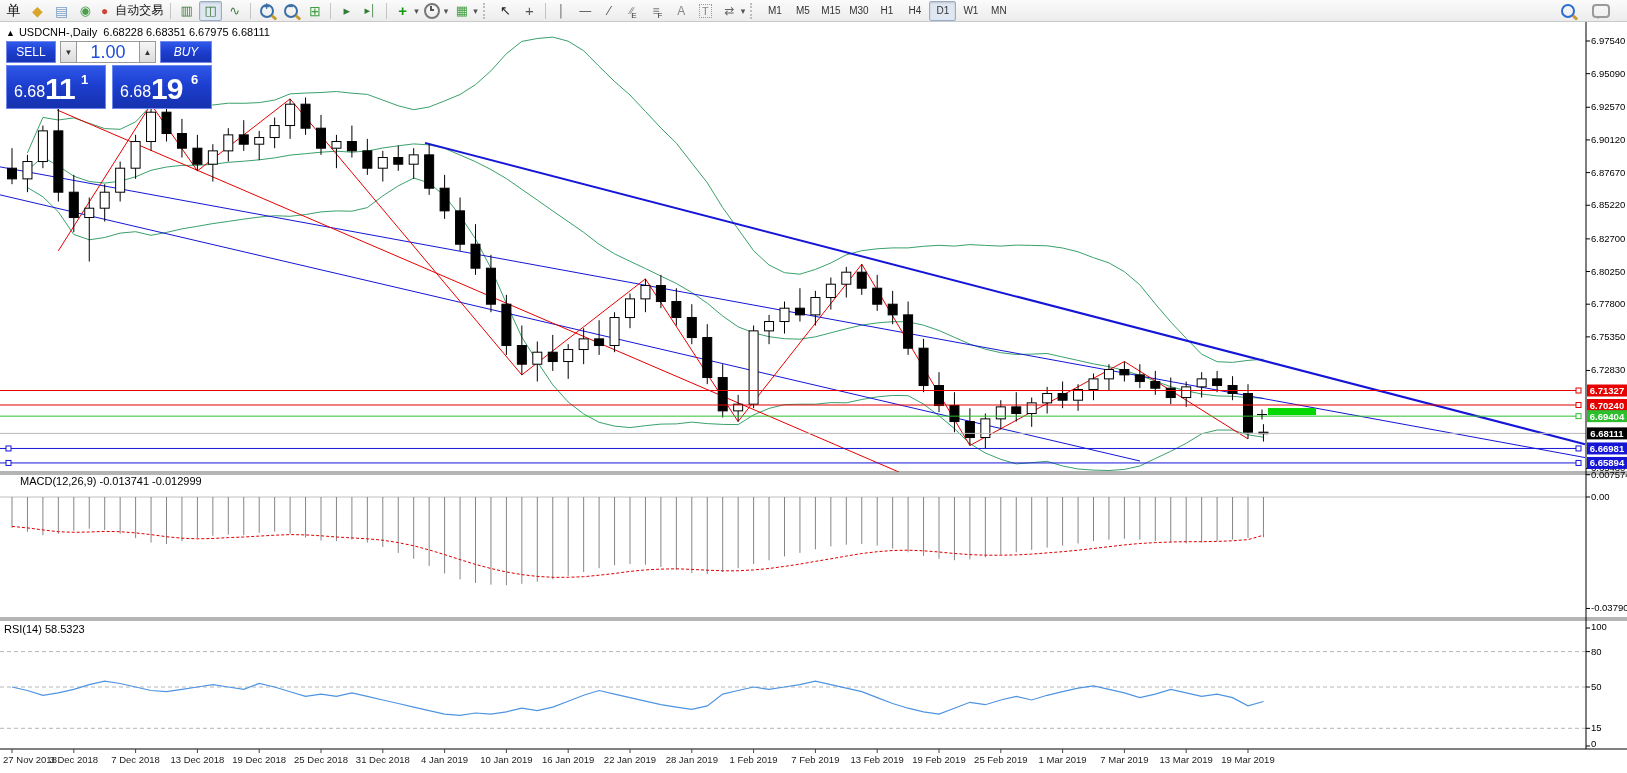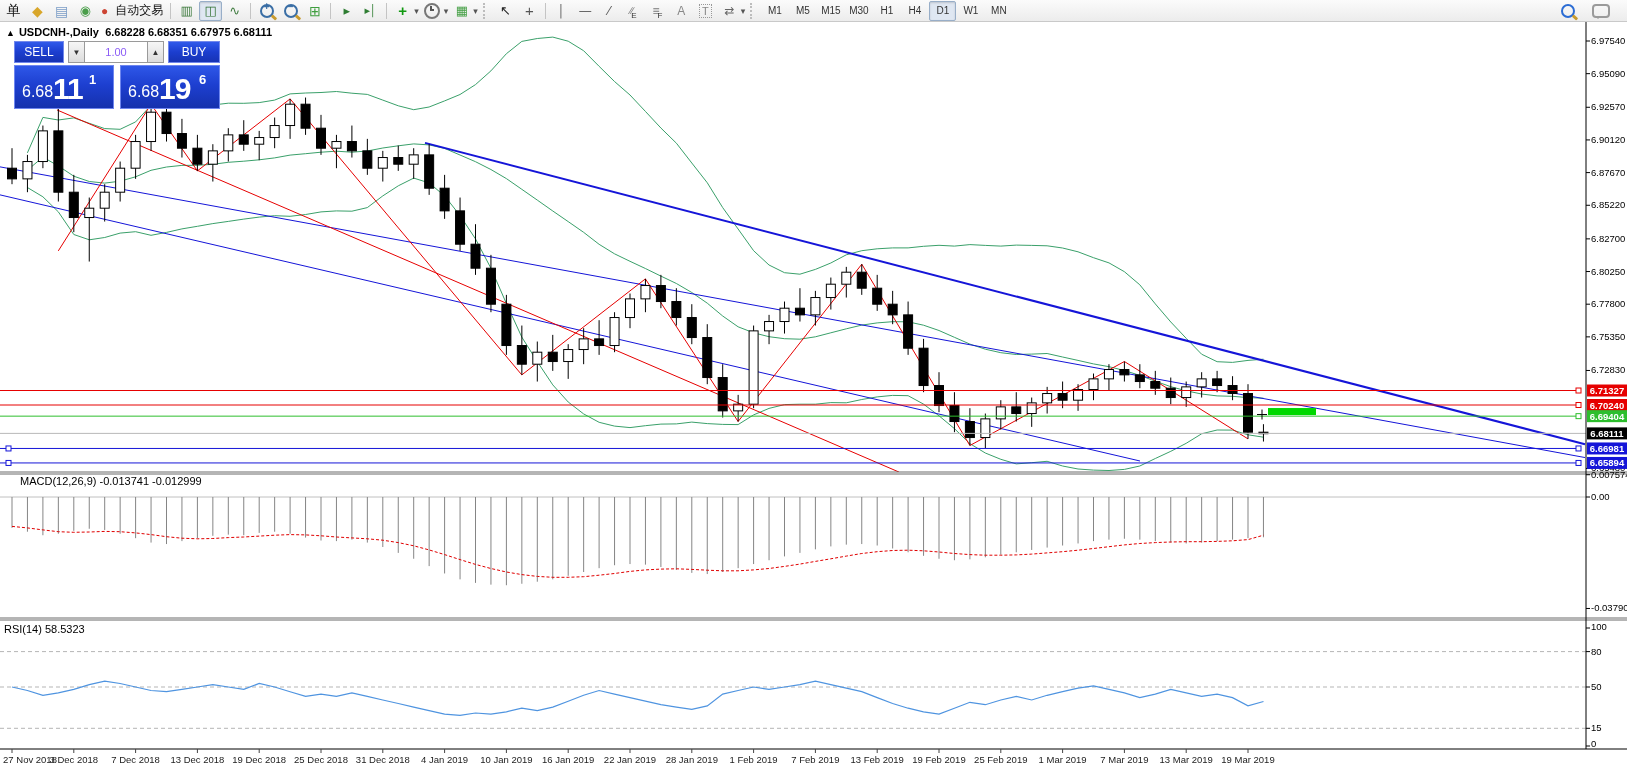--- a/index.html
+++ b/index.html
@@ -24,30 +24,30 @@
   .mag .pm{position:absolute;left:0;top:-4px;width:10px;text-align:center;font-size:10px;line-height:10px;
     color:#3a6ea5;font-weight:bold;}
   .mag.search{border-color:#2b6cd4;}
   .clockicon{width:12px;height:12px;border:2px solid #777;border-radius:50%;position:relative;display:inline-block;}
   .clockicon:before{content:"";position:absolute;left:4px;top:1px;width:2px;height:4px;background:#555;}
   .clockicon:after{content:"";position:absolute;left:4px;top:4px;width:4px;height:2px;background:#555;}
   .chaticon{width:14px;height:10px;border:2px solid #9a9a9a;border-radius:4px;position:relative;display:inline-block;}
   .chaticon:after{content:"";position:absolute;left:1px;bottom:-6px;border:3px solid transparent;border-top-color:#9a9a9a;}
   #tb-right{margin-left:auto;margin-right:14px;display:flex;gap:10px;align-items:center;}
   
-  #chart-title{position:absolute;left:6px;top:26px;font-size:11px;font-weight:700;color:#000;z-index:6;}
+  #chart-title{position:absolute;left:6px;top:26px;font-size:11px;font-weight:400;color:#000;z-index:6;}
   #chart-title .tri{font-size:9px;margin-right:4px;}
-  #trade-panel{position:absolute;left:14px;top:41px;width:206px;height:60px;z-index:7;font-family:"Liberation Sans",sans-serif;}
+  #trade-panel{position:absolute;left:6px;top:41px;width:206px;height:60px;z-index:7;font-family:"Liberation Sans",sans-serif;}
   .tp-btn{position:absolute;top:0;height:22px;color:#fff;font-size:12px;display:flex;align-items:center;justify-content:center;
     background:linear-gradient(180deg,#3059ea,#1c3ecf 50%,#1733b4);border:1px solid #7288ec;box-sizing:border-box;}
   .tp-spin{position:absolute;top:0;height:22px;display:flex;box-sizing:border-box;}
   .tp-spin .sbtn{width:17px;height:22px;background:linear-gradient(180deg,#f6f6f6,#dcdcdc);border:1px solid #9a9a9a;
     font-size:8px;color:#333;display:flex;align-items:center;justify-content:center;box-sizing:border-box;}
   .tp-spin input{width:62px;height:22px;border:1px solid #9a9a9a;border-left:none;border-right:none;text-align:center;
-    font-size:11px;color:#8b5cf6;box-sizing:border-box;padding:0;outline:none;}
+    font-size:18px;color:#1d4ed8;box-sizing:border-box;padding:0;outline:none;}
   .tp-big{position:absolute;top:24px;width:100px;height:44px;color:#fff;
     background:linear-gradient(180deg,#2e57e8,#1d3fd0 45%,#1531ad);border:1px solid #6e86ef;box-sizing:border-box;}
   .tp-big .small{position:absolute;left:7px;bottom:7px;font-size:16px;}
   .tp-big .big{position:absolute;left:38px;bottom:2px;font-size:30px;font-weight:700;letter-spacing:-1px;text-align:center;}
   .tp-big .sup{position:absolute;font-size:13px;font-weight:700;top:6px;}
   #macd-label{position:absolute;left:20px;top:475px;font-size:11px;color:#000;z-index:6;}
   #rsi-label{position:absolute;left:4px;top:623px;font-size:11px;color:#000;z-index:6;}
   #annotation{position:absolute;left:1020px;top:400px;font-size:28px;font-weight:700;z-index:5;
     letter-spacing:0px;text-shadow:0 1px 0 rgba(0,90,0,.55);white-space:nowrap;}
   #chart-svg{position:absolute;left:0;top:22px;z-index:1;}
@@ -176,21 +176,21 @@
     <span class="tri">▲</span><span>USDCNH-,Daily</span>&nbsp;&nbsp;<span>6.68228 6.68351 6.67975 6.68111</span>
   </div>
 
   <div id="trade-panel">
     <div class="tp-btn" style="left:0;width:50px;">SELL</div>
     <div class="tp-spin" style="left:54px;width:96px;">
       <div class="sbtn">▼</div>
       <input value="1.00" style="">
       <div class="sbtn">▲</div>
     </div>
-    <div class="tp-btn" style="left:154px;width:52px;">BUY</div>
+    <div class="tp-btn" style="left:154px;width:52px;font-style:italic;">BUY</div>
     <div class="tp-big" style="left:0;">
       <span class="small">6.68</span>
       <span class="big">11</span>
       <span class="sup" style="left:74px;">1</span>
     </div>
     <div class="tp-big" style="left:106px;">
       <span class="small">6.68</span>
       <span class="big">19</span>
       <span class="sup" style="left:78px;">6</span>
     </div>

